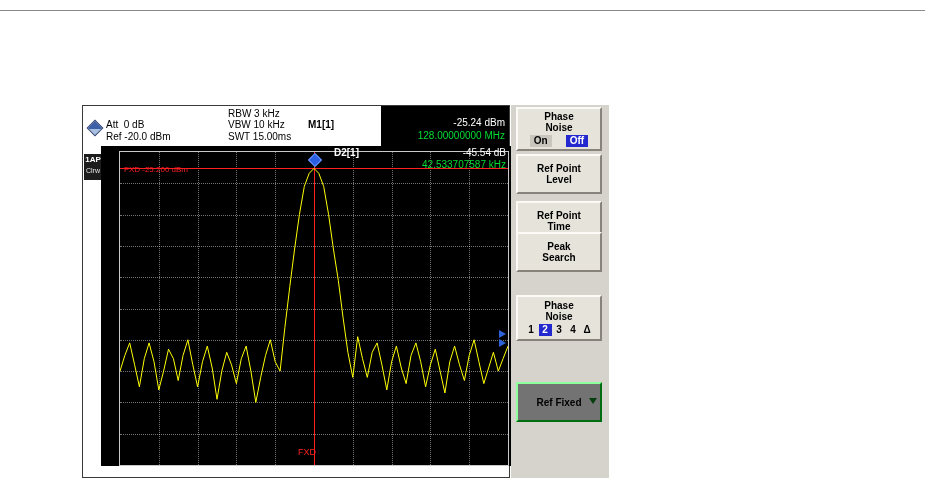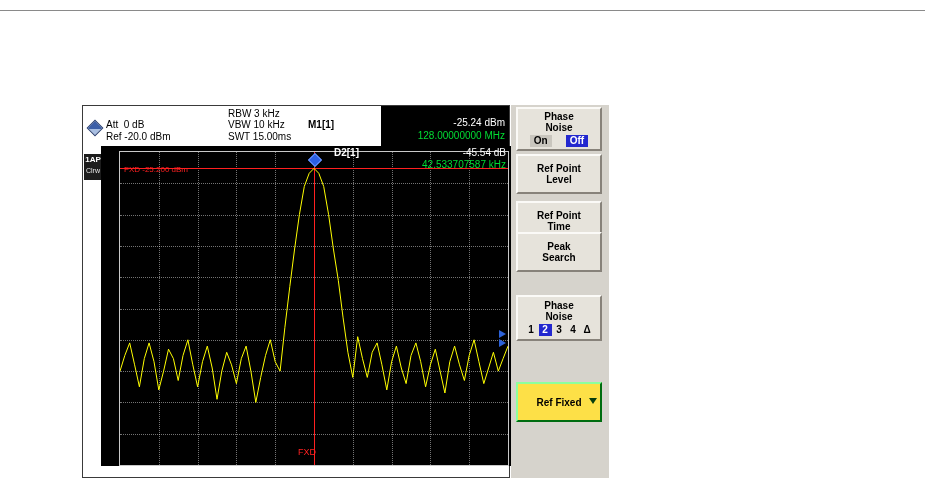--- a/index.html
+++ b/index.html
@@ -186,19 +186,19 @@
       <div class="sk-line">Noise</div>
       <div class="sel-row">
         <span class="sel">1</span>
         <span class="sel active-blue" style="background: rgb(35, 40, 207);">2</span>
         <span class="sel">3</span>
         <span class="sel">4</span>
         <span class="sel">Δ</span>
       </div>
     </div>
 
-    <div class="softkey green" style="top: 277px; height: 40px; background: #fde047;">
+    <div class="softkey green" style="top: 277px; height: 40px; background: #737373;">
       <div class="sk-line">Ref Fixed</div>
       <div class="submenu-arrow"></div>
     </div>
 
   </div>
 </div>
 
 </body></html>

